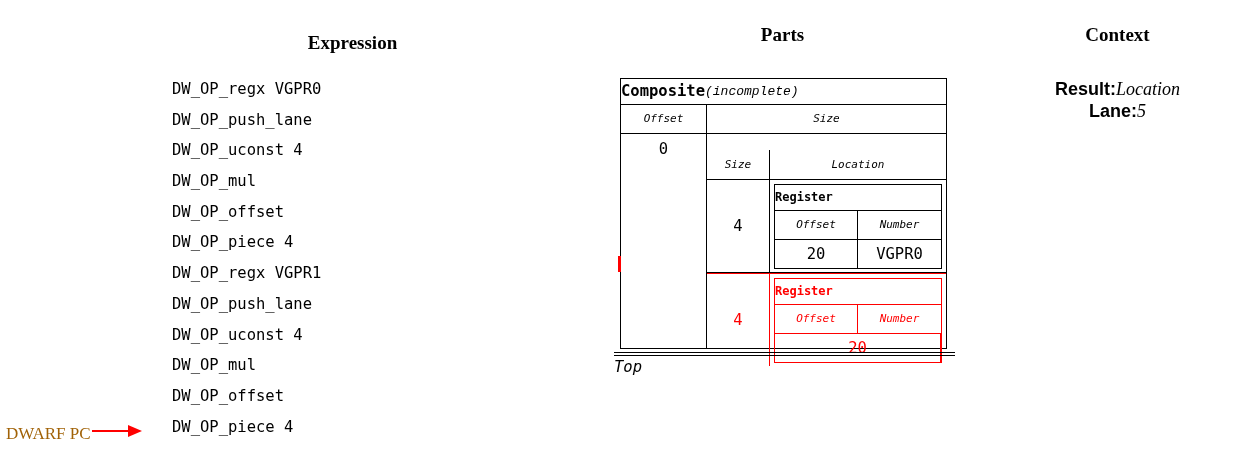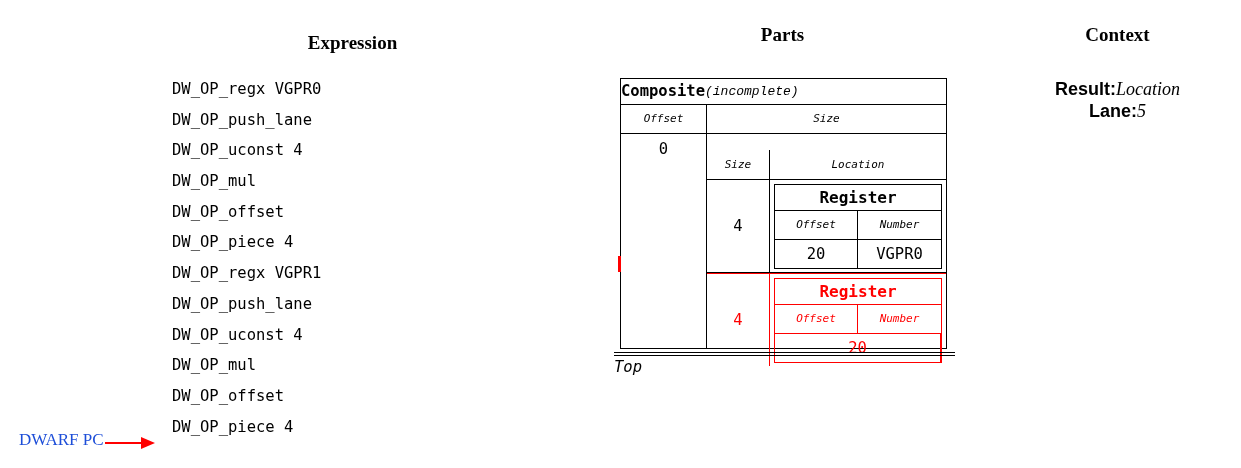--- a/index.html
+++ b/index.html
@@ -43,23 +43,22 @@
   }
   #expression-list .expr-line { height: 30.7px; }
 
   
   #dwarf-pc-marker {
     position: absolute;
     left: 6px;
     top: 425px;
     height: 24px;
     display: flex;
-    align-items: flex-end;
-    color: #1d4ed8;
-    margin-left: 13px;
+    align-items: flex-start;
+    color: #a16207;
   }
   #dwarf-pc-marker .pc-label {
     font-family: "Liberation Serif", serif;
     font-size: 17px;
     line-height: 18px;
     white-space: nowrap;
   }
   #dwarf-pc-marker .pc-arrow {
     position: relative;
     width: 52px;
@@ -213,25 +212,24 @@
 
   
   .register-table {
     width: 168px;
     border: 1.6px solid #000;
     box-sizing: border-box;
   }
   .register-table .reg-title {
     height: 25px;
     line-height: 25px;
-    text-align: center;
     border-bottom: 1.6px solid #000;
     font-family: "DejaVu Sans Mono", "Liberation Mono", monospace;
     font-weight: bold;
-    font-size: 16px;
+    font-size: 12px;
   }
   .register-table .reg-head,
   .register-table .reg-values {
     display: flex;
     height: 28px;
   }
   .register-table .reg-head { border-bottom: 1.6px solid #000; }
   .register-table .reg-head .c,
   .register-table .reg-values .c {
     flex: 1 1 50%;

